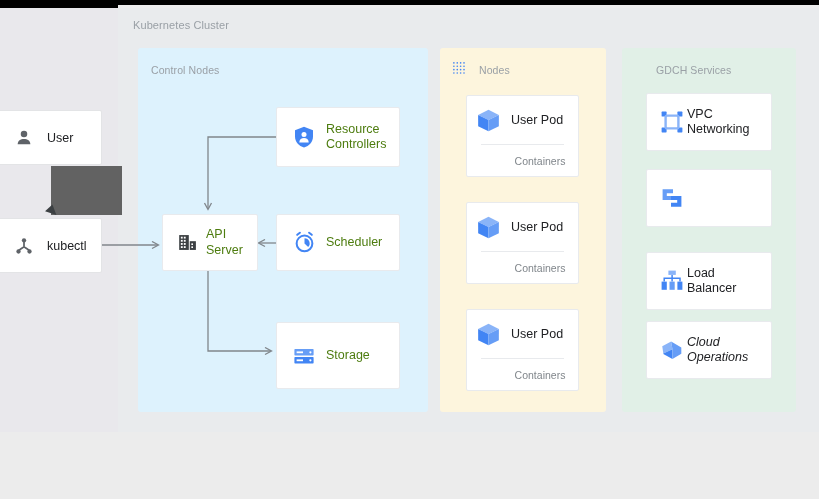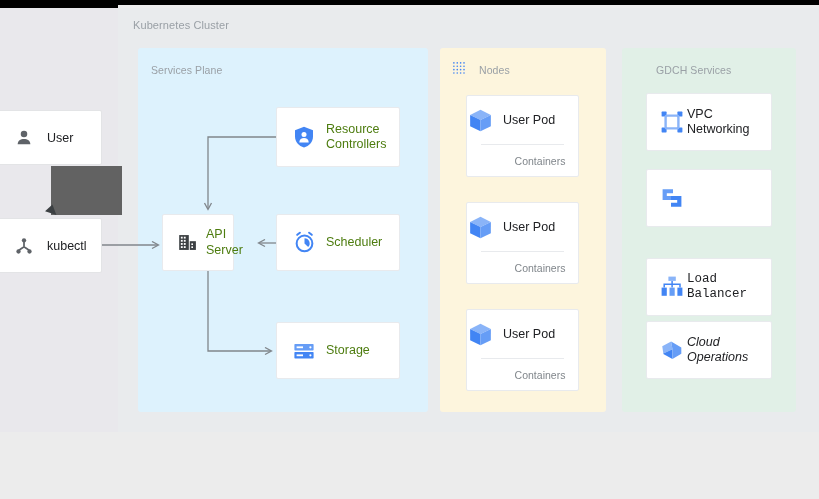--- a/index.html
+++ b/index.html
@@ -151,42 +151,42 @@
   }
   .actor-label {
     font-size: 12.5px;
     color: #202124;
   }
   .box-user    { left: -14px; top: 110px; width: 116px; height: 55px; }
   .box-kubectl { left: -14px; top: 218px; width: 116px; height: 55px; }
 
   
   .box-resource  { left: 276px; top: 107px; width: 124px; height: 60px; }
-  .box-api       { left: 162px; top: 214px; width: 72px;  height: 57px; }
+  .box-api       { left: 162px; top: 214px; width: 96px;  height: 57px; }
   .box-scheduler { left: 276px; top: 214px; width: 124px; height: 57px; }
-  .box-storage   { left: 276px; top: 322px; width: 124px; height: 57px; }
+  .box-storage   { left: 276px; top: 322px; width: 124px; height: 67px; }
 
   
   .pod-card {
     position: absolute;
     background: #ffffff;
     border: 1px solid #e8eaed;
     border-radius: 2px;
     box-sizing: border-box;
     display: flex;
     flex-direction: column;
     left: 466px;
     width: 113px;
     height: 82px;
   }
   .pod-top {
     flex: 0 0 48px;
     display: flex;
     align-items: center;
-    padding-left: 0;
+    padding-left: 8px;
   }
   .pod-name {
     font-size: 12.5px;
     color: #202124;
     margin-left: 9px;
   }
   .pod-divider {
     height: 1px;
     background: #e8eaed;
     margin: 0 14px;
@@ -220,21 +220,21 @@
   }
   .svc-label {
     font-size: 12.5px;
     color: #202124;
     line-height: 1.22;
     margin-left: 2px;
     white-space: pre-line;
   }
   .svc-1 { top: 93px; }
   .svc-2 { top: 169px; }
-  .svc-3 { top: 258px; font-family: Liberation Mono, monospace; }
+  .svc-3 { top: 252px; }
   .svc-4 { top: 321px; font-style: italic; }
 
   
   #connectors {
     position: absolute;
     left: 0; top: 0;
     width: 819px;
     height: 499px;
     pointer-events: none;
   }
@@ -262,21 +262,21 @@
 <div id="canvas">
 
   <div class="diagram-bg"></div>
   <div class="left-bg"></div>
   <div class="bottom-bg"></div>
 
   <div class="cluster-panel"></div>
   <div class="cluster-title">Kubernetes Cluster</div>
 
   <div class="panel panel-control"></div>
-  <div class="panel-title title-control">Services Plane</div>
+  <div class="panel-title title-control">Control Nodes</div>
 
   <div class="panel panel-nodes"></div>
   <svg class="nodes-icon" viewBox="0 0 20 20">
     <g fill="#4285f4">
       <circle cx="2.5" cy="2.5" r="1.1"></circle>
         <circle cx="7" cy="2.5" r="1.1"></circle>
       <circle cx="11.5" cy="2.5" r="1.1"></circle>
         <circle cx="16" cy="2.5" r="1.1"></circle>
       <circle cx="2.5" cy="7" r="1.1"></circle>
         <circle cx="7" cy="7" r="1.1"></circle>

